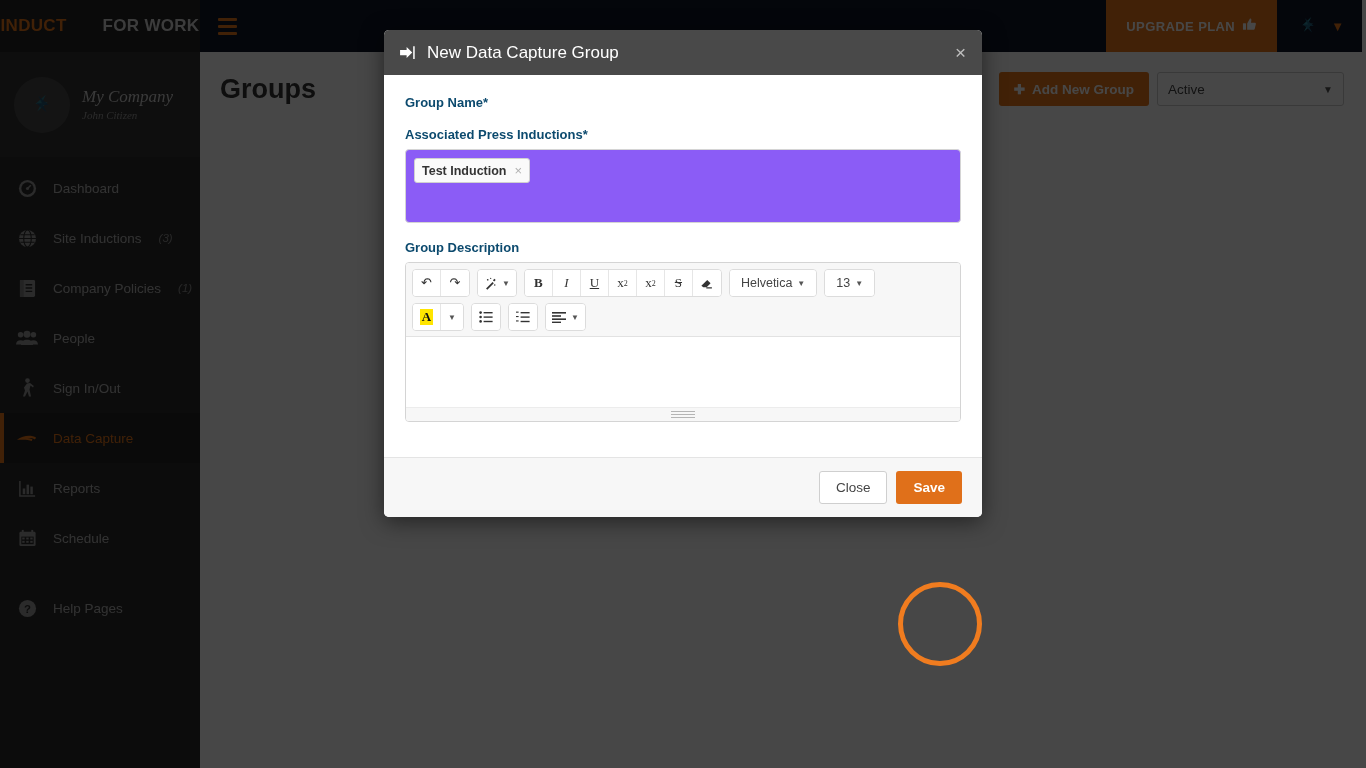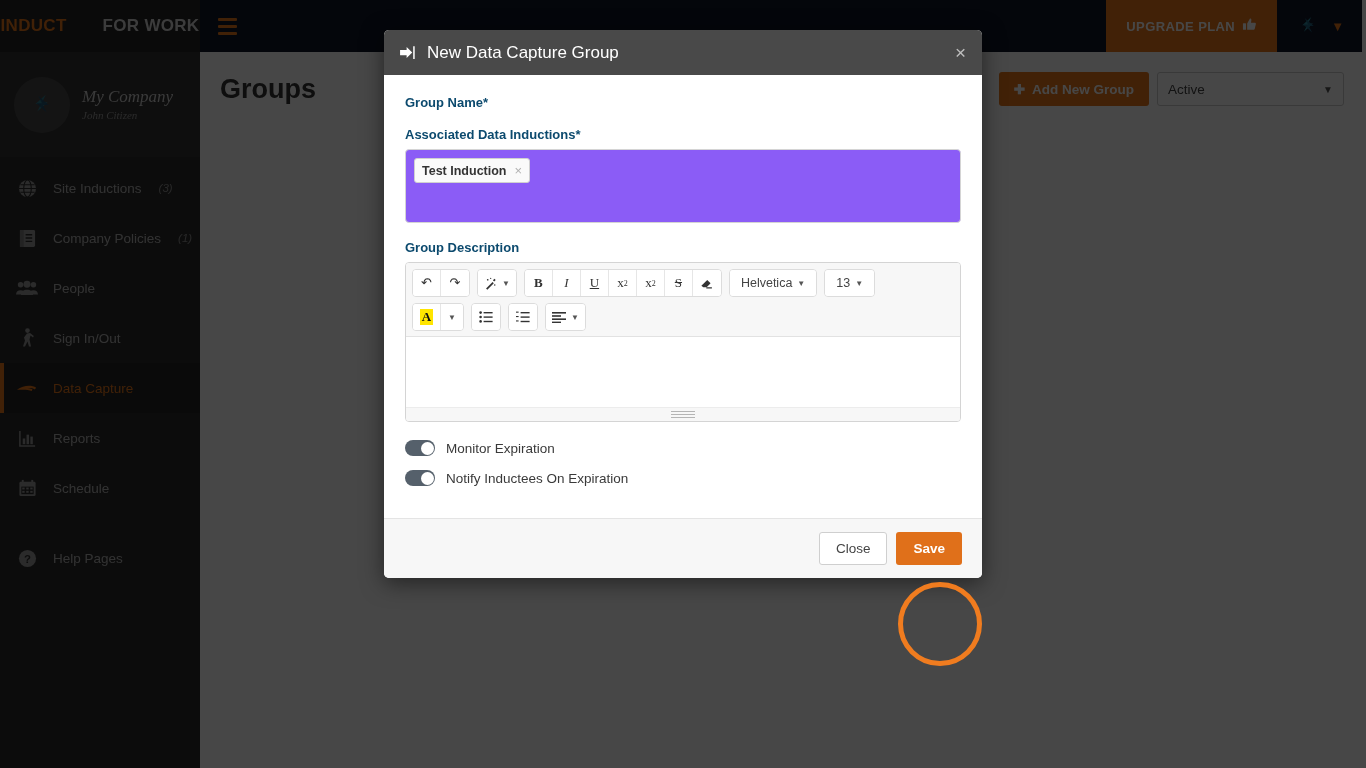--- a/index.html
+++ b/index.html
@@ -213,20 +213,32 @@
             <path d="M12 6 L23 16 h-6 l4 8 L10 14 h6 z" fill="#1d4f6e" opacity=".85"></path>
           </svg>
         </div>
         <div class="profile-text">
           <div class="profile-company">My Company</div>
           <div class="profile-user">John Citizen</div>
         </div>
       </div>
 
       <nav class="nav">
+        <div class="nav-item">
+          <span class="nav-ico">
+            <svg width="19" height="19" viewBox="0 0 20 20">
+                <circle cx="10" cy="10" r="9" fill="#9b9b9b"></circle>
+                <circle cx="10" cy="10" r="6.5" fill="#2e2e2e"></circle>
+                <path d="M10 10 L13.5 6.5" stroke="#9b9b9b" stroke-width="1.6"></path>
+                <circle cx="10" cy="10" r="1.6" fill="#9b9b9b"></circle>
+              </svg>
+          </span>
+          <span>Dashboard</span>
+          <span class="nav-count"></span>
+        </div>
         <div class="nav-item">
           <span class="nav-ico">
             <svg width="19" height="19" viewBox="0 0 20 20">
                 <circle cx="10" cy="10" r="9" fill="#9b9b9b"></circle>
                 <ellipse cx="10" cy="10" rx="4" ry="9" fill="none" stroke="#2e2e2e" stroke-width="1.2"></ellipse>
                 <path d="M1 10h18M2.5 6h15M2.5 14h15" stroke="#2e2e2e" stroke-width="1.2"></path>
               </svg>
           </span>
           <span>Site Inductions</span>
           <span class="nav-count">(3)</span>
@@ -383,21 +395,21 @@
       <span class="modal-x">×</span>
     </div>
 
     <div class="modal-body">
 
       <div class="field">
         <div class="field-label">Group Name*</div>
       </div>
 
       <div class="field">
-        <div class="field-label">Associated Data Inductions*</div>
+        <div class="field-label">Associated Press Inductions*</div>
         <div class="token-box">
           <span class="token">
             <span>Test Induction</span>
             <span class="tok-x">×</span>
           </span>
         </div>
       </div>
 
       <div class="field">
         <div class="field-label">Group Description</div>
@@ -506,34 +518,20 @@
           <div class="editor-foot">
             <span class="grip">
                 <i></i>
                 <i></i>
                 <i></i>
               </span>
           </div>
         </div>
       </div>
 
-      <div class="toggles">
-        <div class="toggle-row">
-          <div class="toggle">
-              <span class="knob"></span>
-            </div>
-          <span class="toggle-label">Monitor Expiration</span>
-        </div>
-        <div class="toggle-row">
-          <div class="toggle">
-              <span class="knob"></span>
-            </div>
-          <span class="toggle-label">Notify Inductees On Expiration</span>
-        </div>
-      </div>
 
     </div>
 
     <div class="modal-foot">
       <button class="btn btn-close">Close</button>
       <button class="btn btn-save">Save</button>
     </div>
   </div>
 
   <div class="save-ring"></div>

